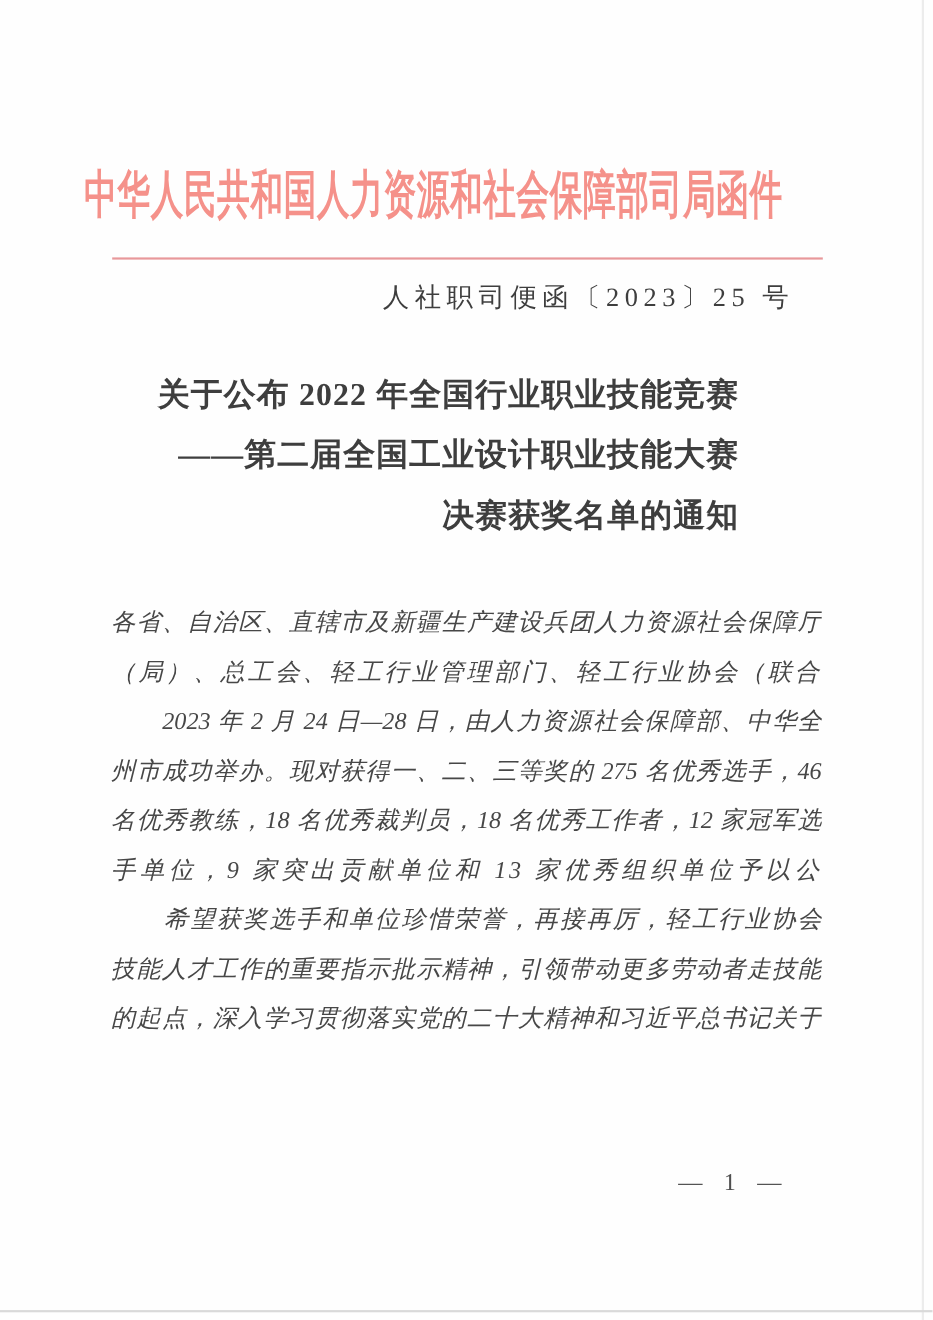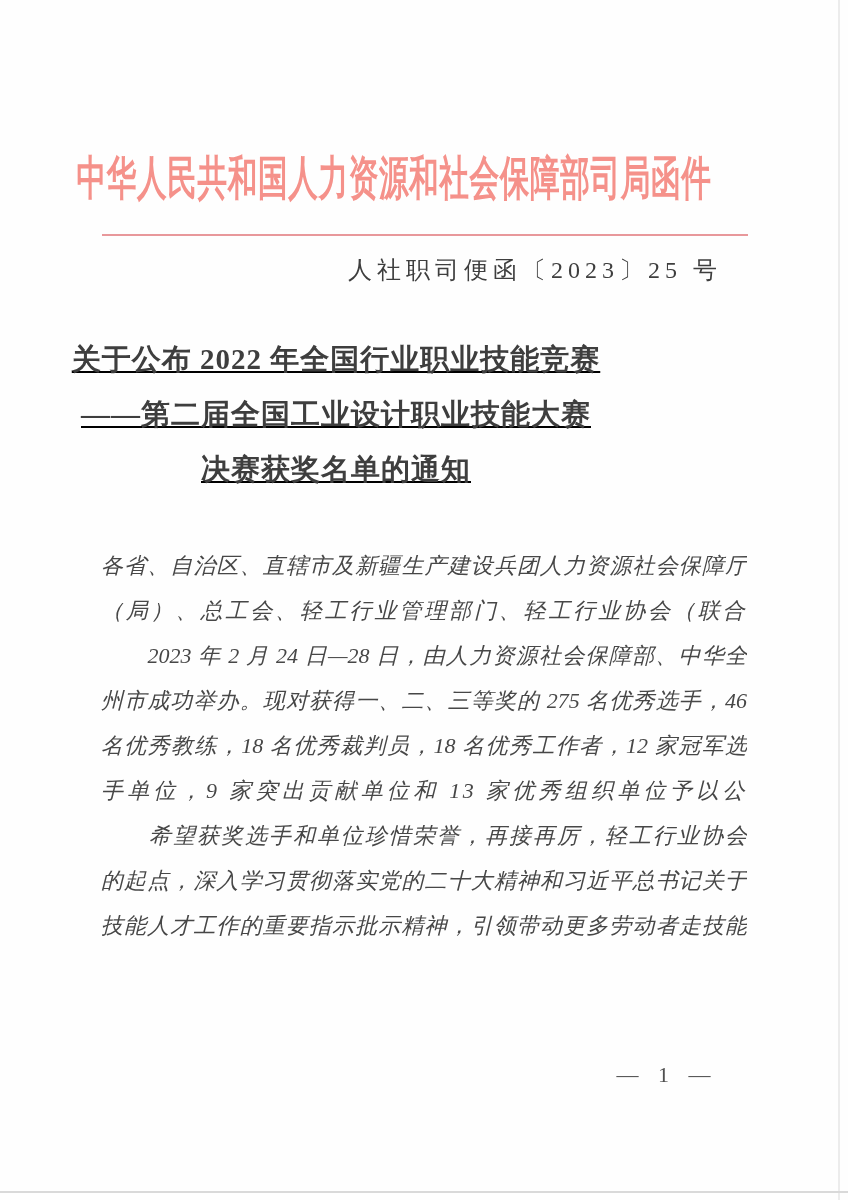--- a/index.html
+++ b/index.html
@@ -59,22 +59,21 @@
     top: 254px; right: 126px;
     font-size: 24px;
     letter-spacing: 5px;
     color: var(--title-text);
     white-space: nowrap;
   }
   .title-block {
     position: absolute;
     top: 332px; left: 0;
     width: 672px;
-    text-align: center;
-    text-decoration: underline;
+    text-align: right;
   }
   .title-line {
     font-size: 29px;
     font-weight: bold;
     line-height: 55px;
     letter-spacing: 1px;
     color: var(--title-text);
     white-space: nowrap;
   }
   .body-block {
@@ -127,22 +126,22 @@
     </div>
 
   <div class="body-block">
       <div class="body-line">各省、自治区、直辖市及新疆生产建设兵团人力资源社会保障厅</div>
       <div class="body-line end">（局）、总工会、轻工行业管理部门、轻工行业协会（联合会）：</div>
       <div class="body-line">　　2023 年 2 月 24 日—28 日，由人力资源社会保障部、中华全</div>
       <div class="body-line">州市成功举办。现对获得一、二、三等奖的 275 名优秀选手，46</div>
       <div class="body-line">名优秀教练，18 名优秀裁判员，18 名优秀工作者，12 家冠军选</div>
       <div class="body-line end">手单位，9 家突出贡献单位和 13 家优秀组织单位予以公布。</div>
       <div class="body-line">　　希望获奖选手和单位珍惜荣誉，再接再厉，轻工行业协会</div>
+      <div class="body-line">技能人才工作的重要指示批示精神，引领带动更多劳动者走技能</div>
       <div class="body-line">的起点，深入学习贯彻落实党的二十大精神和习近平总书记关于</div>
-      <div class="body-line">技能人才工作的重要指示批示精神，引领带动更多劳动者走技能</div>
     </div>
 
   <div class="page-number">— 1 —</div>
 
   <div class="scan-edge-right"></div>
   <div class="scan-edge-bottom"></div>
 
 </div>
 
 </body></html>

